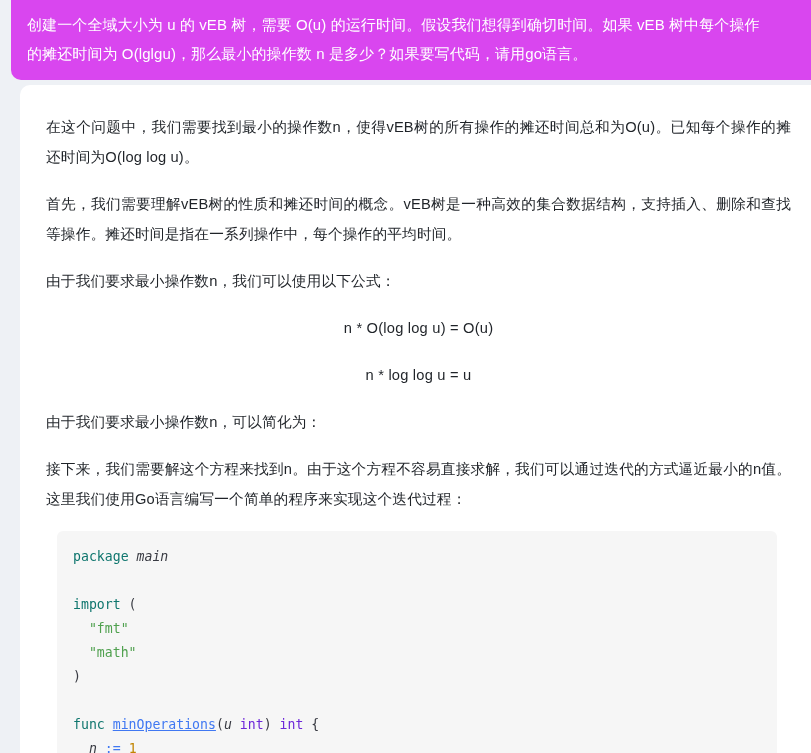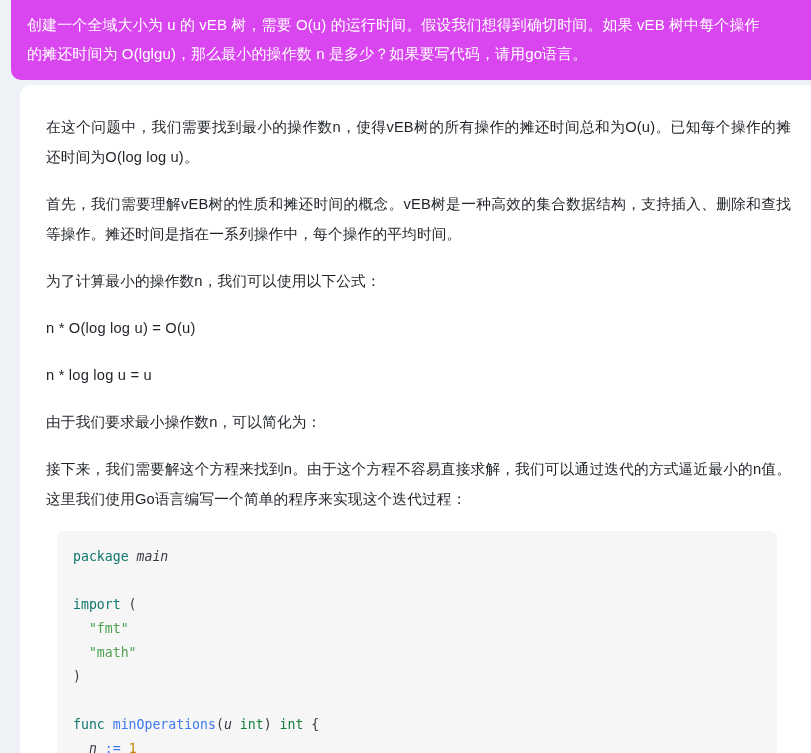--- a/index.html
+++ b/index.html
@@ -68,21 +68,21 @@
     color: #1f2328;
     font-size: 14.7px;
     line-height: 30px;
     margin: 0 0 17px 0;
     text-align: justify;
     text-justify: inter-character;
     letter-spacing: 0.15px;
   }
   .para:last-child { margin-bottom: 0; }
   .para.mono-eq {
-    text-align: left;
+    text-align: center;
     letter-spacing: 0.2px;
   }
 
   
   .code-block {
     margin: 4px 0 0 11px;
     margin-right: 14px;
     background: #f6f6f6;
     border-radius: 6px;
     padding: 14px 16px 16px 16px;
@@ -94,22 +94,22 @@
     font-family: "DejaVu Sans Mono", "Liberation Mono", monospace;
     font-size: 13.2px;
     line-height: 24px;
     color: #383a42;
     white-space: pre;
     tab-size: 2;
   }
   .code-line { display: block; min-height: 24px; }
 
   .tok-kw   { color: #0f766e; }
-  .tok-fn   { color: #4078f2; }
-  .tok-type { color: #15803d; }
+  .tok-fn   { color: #4078f2; text-decoration: underline; }
+  .tok-type { color: #6d28d9; }
   .tok-str  { color: #50a14f; }
   .tok-num  { color: #c18401; }
   .tok-op   { color: #4078f2; }
   .tok-punc { color: #383a42; }
   .tok-plain{ color: #383a42; font-style: italic; }
 </style>
 </head>
 <body>
 
 <div id="app">
@@ -117,21 +117,21 @@
   <div class="user-bubble">
     <span class="qline">创建一个全域大小为 u 的 vEB 树，需要 O(u) 的运行时间。假设我们想得到确切时间。如果 vEB 树中每个操作</span>
     <span class="qline">的摊还时间为 O(lglgu)，那么最小的操作数 n 是多少？如果要写代码，请用go语言。</span>
   </div>
 
   <div class="answer-panel">
     <div class="answer-body">
 
       <p class="para">在这个问题中，我们需要找到最小的操作数n，使得vEB树的所有操作的摊还时间总和为O(u)。已知每个操作的摊还时间为O(log log u)。</p>
       <p class="para">首先，我们需要理解vEB树的性质和摊还时间的概念。vEB树是一种高效的集合数据结构，支持插入、删除和查找等操作。摊还时间是指在一系列操作中，每个操作的平均时间。</p>
-      <p class="para">为了计算最小的操作数n，我们可以使用以下公式：</p>
+      <p class="para">由于我们要求最小操作数n，我们可以使用以下公式：</p>
       <p class="para mono-eq">n * O(log log u) = O(u)</p>
       <p class="para mono-eq">n * log log u = u</p>
       <p class="para">由于我们要求最小操作数n，可以简化为：</p>
       <p class="para">接下来，我们需要解这个方程来找到n。由于这个方程不容易直接求解，我们可以通过迭代的方式逼近最小的n值。这里我们使用Go语言编写一个简单的程序来实现这个迭代过程：</p>
 
       <div class="code-block">
         <pre><code id="code-target"><span class="code-line"><span class="tok-kw">package</span> <span class="tok-plain">main</span></span><span class="code-line">&nbsp;</span><span class="code-line"><span class="tok-kw">import</span> <span class="tok-punc">(</span></span><span class="code-line">  <span class="tok-str">"fmt"</span></span><span class="code-line">  <span class="tok-str">"math"</span></span><span class="code-line"><span class="tok-punc">)</span></span><span class="code-line">&nbsp;</span><span class="code-line"><span class="tok-kw">func</span> <span class="tok-fn">minOperations</span><span class="tok-punc">(</span><span class="tok-plain">u</span> <span class="tok-type">int</span><span class="tok-punc">)</span> <span class="tok-type">int</span> <span class="tok-punc">{</span></span><span class="code-line">  <span class="tok-plain">n</span> <span class="tok-op">:=</span> <span class="tok-num">1</span></span><span class="code-line">  <span class="tok-kw">for</span> <span class="tok-punc">{</span></span></code></pre>
       </div>
 
     </div>

